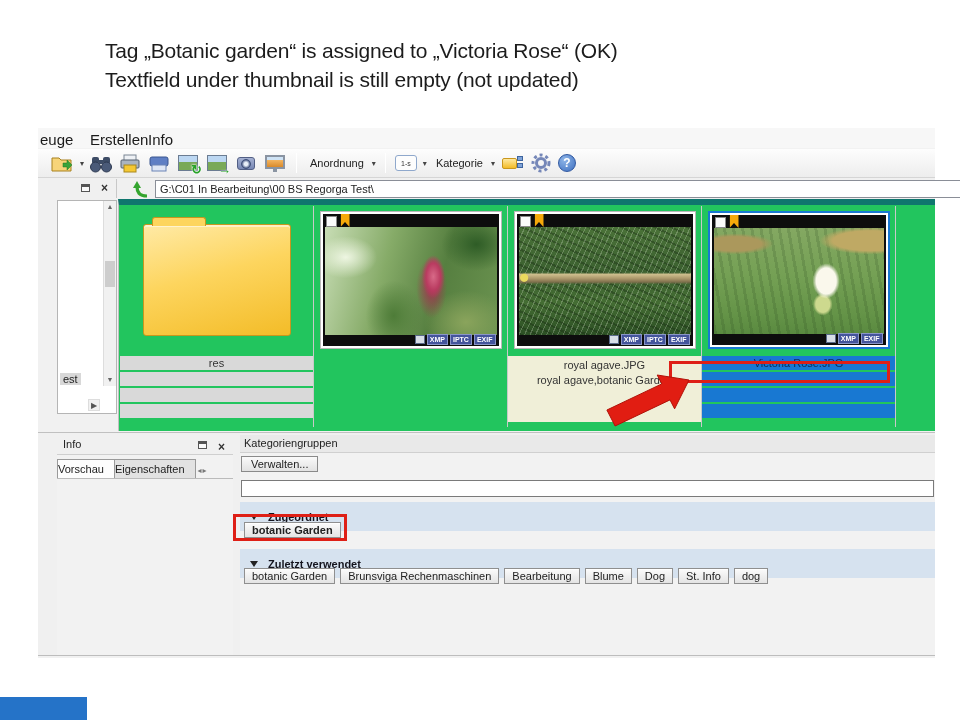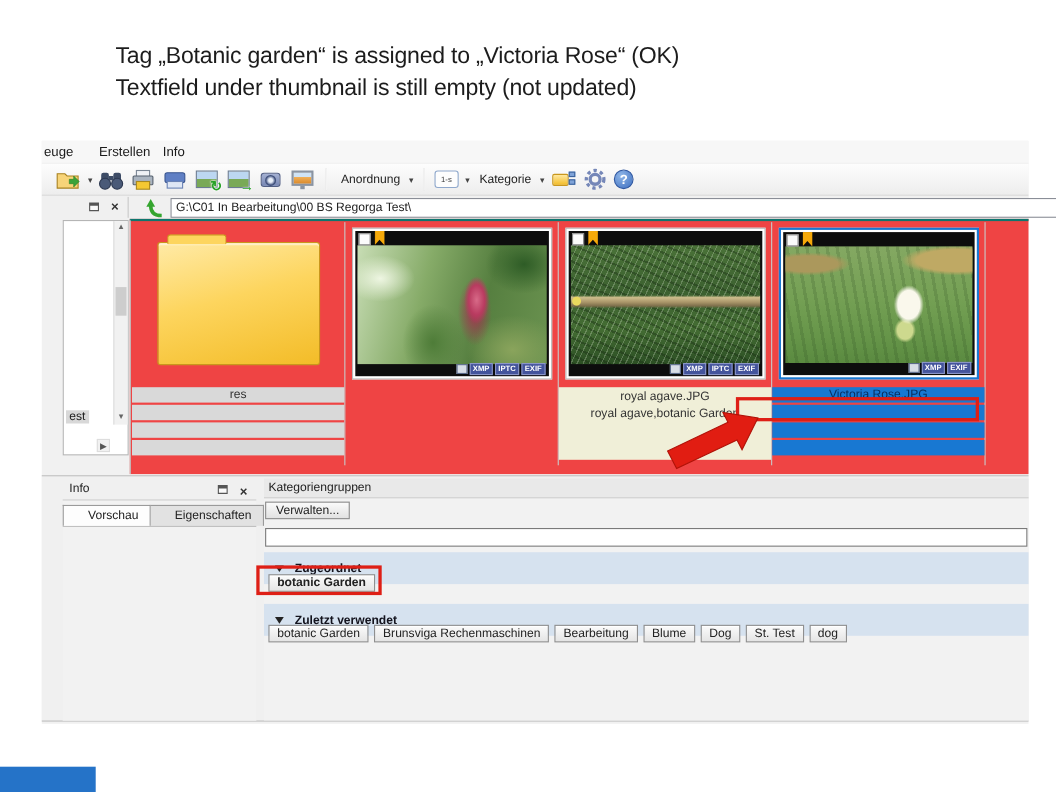--- a/index.html
+++ b/index.html
@@ -8,21 +8,21 @@
     position:relative; width:960px; height:720px; background:#ffffff;
     font-family:"Liberation Sans", sans-serif; overflow:hidden; margin:0 auto;
   }
   
   .annotation { position:absolute; left:105px; top:36px; font-size:21px; line-height:29px;
     color:#1c1c1c; letter-spacing:-0.2px; }
   
   .app { position:absolute; left:38px; top:128px; width:897px; height:530px;
     background:#f1f1f1; font-size:11px; color:#222; }
   .menubar { position:absolute; left:0; top:0; width:897px; height:20px; background:#f7f7f7; }
-  .menubar span { position:absolute; top:3px; font-size:12px; color:#1a1a1a; cursor:default; }
+  .menubar span { position:absolute; top:3px; font-size:15px; color:#1a1a1a; cursor:default; }
   .menu-0 { left:2px; } .menu-1 { left:52px; } .menu-2 { left:110px; }
   .toolbar { position:absolute; left:0; top:20px; width:897px; height:30px;
     background:linear-gradient(#fdfdfd,#ededed); border-top:1px solid #f2f2f2;
     border-bottom:1px solid #d5d5d5; display:flex; align-items:center; padding-left:12px; gap:5px; }
   .tsep { width:1px; height:20px; background:#c9c9c9; border-right:1px solid #fff; margin:0 4px; }
   .ic { position:relative; width:24px; height:22px; flex:none; }
   .caret { font-size:8px; color:#444; margin-left:1px; }
   .tb-label { font-size:11px; color:#222; margin:0 2px 0 4px; }
   .mini-photo { position:absolute; inset:3px 2px 3px 2px;
     background:linear-gradient(#bcd7f2 45%,#79a957 45%); border:1px solid #6b7c92; }
@@ -57,22 +57,22 @@
   
   .tree { position:absolute; left:19px; top:72px; width:60px; height:214px; background:#fff;
     border:1px solid #b5b5b5; }
   .vscroll { position:absolute; right:0; top:0; width:13px; height:185px; background:#f1f1f1; border-left:1px solid #ddd; }
   .varrow { position:absolute; left:0; width:12px; height:12px; font-size:7px; color:#666; text-align:center; line-height:12px; }
   .vthumb { position:absolute; left:1px; top:60px; width:10px; height:26px; background:#cdcdcd; }
   .tree-item { position:absolute; left:2px; bottom:28px; background:#d8d8d8; padding:0 3px; font-size:11px; color:#222; }
   .hscroll-btn { position:absolute; right:16px; bottom:2px; width:12px; height:12px; font-size:8px; color:#555;
     text-align:center; line-height:12px; background:#f1f1f1; border:1px solid #ddd; }
   
-  .thumbs { position:absolute; left:80px; top:71px; width:817px; height:232px; background:#ef4444;
-    border-top:2px solid #0f766e; border-left:1px solid #c0c0c0; }
+  .thumbs { position:absolute; left:80px; top:71px; width:817px; height:232px; background:#22c55e;
+    border-top:6px solid #0f766e; border-left:1px solid #c0c0c0; }
   .cell { position:absolute; top:1px; width:194px; height:221px; border-right:1px solid #c9c9c9; }
   .cell-0 { left:1px; } .cell-1 { left:195px; } .cell-2 { left:389px; } .cell-3 { left:583px; }
   .thumbwrap { position:absolute; left:0; top:0; width:193px; height:148px;
     display:flex; align-items:center; justify-content:center; }
   .bigfolder { width:148px; height:112px; position:relative; border-radius:3px;
     background:linear-gradient(165deg,#ffeaa6,#fdd55e 45%,#f3bc28); border:1px solid #c9971d;
     box-shadow:inset 0 2px 0 rgba(255,255,255,.5); }
   .bigfolder::before { content:''; position:absolute; top:-8px; left:8px; width:52px; height:8px;
     background:#fdd55e; border:1px solid #c9971d; border-bottom:none; border-radius:3px 3px 0 0; }
   .frame { position:relative; width:182px; height:138px; background:#fff; border:1px solid #b9b9b9; padding:2px; }
@@ -114,21 +114,21 @@
   .cap-block { position:absolute; left:0; top:150px; width:193px; height:66px; background:#f0efd8;
     text-align:center; font-size:11px; color:#333; padding-top:2px; line-height:15px; }
   .cap-row.sel { background:#1878d2; color:#0a2e5c; }
   
   .dock { position:absolute; left:0; top:304px; width:897px; height:224px; background:#f0f0f0;
     border-top:1px solid #c0c0c0; border-bottom:1px solid #bdbdbd; }
   .info-panel { position:absolute; left:19px; top:2px; width:176px; height:220px; background:#f2f2f2; }
   .panel-titlebar { position:absolute; left:0; top:0; width:100%; height:20px; background:#f0f0f0;
     border-bottom:1px solid #cfcfcf; font-size:11px; color:#222; line-height:19px; padding-left:6px; }
   .tabsrow { position:absolute; left:0; top:20px; width:100%; height:23px; display:flex; align-items:flex-end; }
-  .tab { font-size:11px; padding:3px 10px 3px 22px; border:1px solid #9a9a9a; border-bottom:none; color:#222; }
+  .tab { font-size:11px; padding:3px 10px 3px 0; border:1px solid #9a9a9a; border-bottom:none; color:#222; }
   .tab.active { background:#fdfdfd; position:relative; z-index:2; }
   .tab.inactive { background:#e2e2e2; border-left:none; }
   .tab-scrollers { margin-left:2px; display:flex; align-items:center; gap:1px; padding-bottom:3px; }
   .tab-scrollers span { font-size:8px; color:#777; }
   .info-content { position:absolute; left:0; top:43px; width:100%; height:177px; background:#f2f2f2;
     border-top:1px solid #bbb; }
   .cat-panel { position:absolute; left:202px; top:2px; width:695px; height:220px; background:#f2f2f2; }
   .cat-title { position:absolute; left:0; top:0; width:100%; height:18px; background:#e9e9e9;
     border-bottom:1px solid #d0d0d0; font-size:11px; line-height:17px; padding-left:4px; color:#222; }
   .manage-btn { position:absolute; left:1px; top:21px; font-size:11px; padding:1px 9px;
@@ -376,21 +376,21 @@
         <div class="sec-hdr" style="top:114px;">
           <span class="sec-arrow"></span>
           <span>Zuletzt verwendet</span>
         </div>
         <div class="chip-row" style="top:133px;">
           <span class="chip">botanic Garden</span>
           <span class="chip">Brunsviga Rechenmaschinen</span>
           <span class="chip">Bearbeitung</span>
           <span class="chip">Blume</span>
           <span class="chip">Dog</span>
-          <span class="chip">St. Test</span>
+          <span class="chip">St. Info</span>
           <span class="chip">dog</span>
         </div>
 
       </div>
     </div>
   </div>
 
   <div class="red-rect red-rect-field"></div>
 
   <div class="red-rect red-rect-chip"></div>

